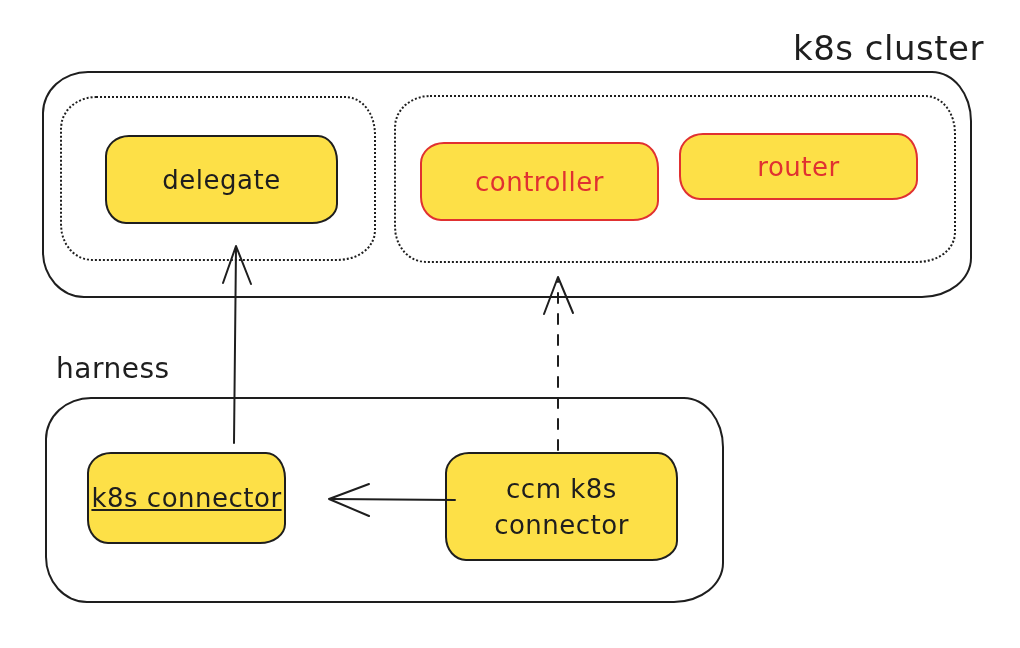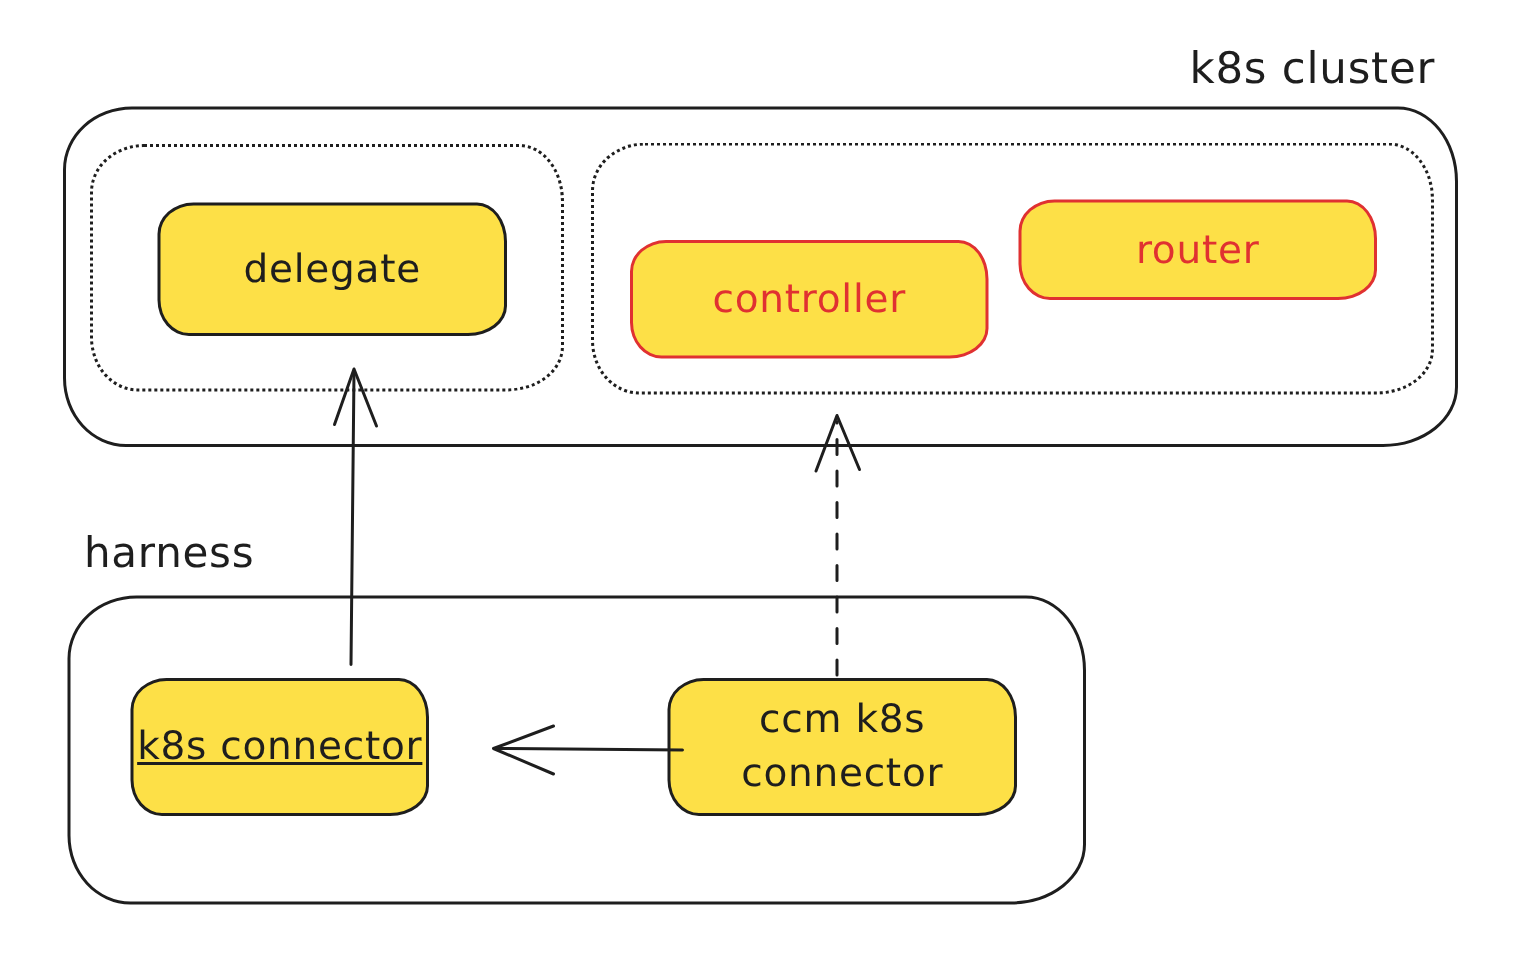--- a/index.html
+++ b/index.html
@@ -36,21 +36,21 @@
     font-size: 26px;
     letter-spacing: 0.5px;
     background: #fde047;
   }
   .node.red {
     border-color: #e03131;
     color: #e03131;
   }
   .group-label {
     position: absolute;
-    font-size: 29px;
+    font-size: 34px;
     letter-spacing: 0.5px;
     white-space: nowrap;
   }
   .node-label { line-height: 36px; }
   .wrap-label { width: 185px; }
   .edges-layer {
     position: absolute;
     left: 0; top: 0;
     width: 1020px;
     height: 648px;
@@ -75,37 +75,37 @@
   <div class="container-box" style="left:42px; top:71px; width:930px; height:227px;"></div>
 
   <div class="dotted-box" style="left:60px; top:96px; width:316px; height:165px;"></div>
 
   <div class="dotted-box" style="left:394px; top:95px; width:562px; height:168px;"></div>
 
   <div class="node" style="left:105px; top:135px; width:233px; height:89px;">
     <span class="node-label">delegate</span>
   </div>
 
-  <div class="node red" style="left:420px; top:160px; width:239px; height:79px;">
+  <div class="node red" style="left:420px; top:142px; width:239px; height:79px;">
     <span class="node-label">controller</span>
   </div>
 
   <div class="node red" style="left:679px; top:133px; width:239px; height:67px;">
     <span class="node-label">router</span>
   </div>
 
   <div class="group-label" style="left:56px; top:352px; font-size:28px;">harness</div>
 
   <div class="container-box" style="left:45px; top:397px; width:679px; height:206px;"></div>
 
   <div class="node" style="left:87px; top:452px; width:199px; height:92px;text-decoration:underline;">
     <span class="node-label">k8s connector</span>
   </div>
 
-  <div class="node" style="left:445px; top:452px; width:233px; height:92px;">
+  <div class="node" style="left:445px; top:452px; width:233px; height:109px;">
     <span class="node-label wrap-label">ccm k8s connector</span>
   </div>
 
   <svg class="edges-layer" viewBox="0 0 1020 648" xmlns="http://www.w3.org/2000/svg">
 
     <g>
       <line x1="234" y1="443" x2="236" y2="248"></line>
       <polyline points="223,283 236,246 251,284"></polyline>
     </g>
 

